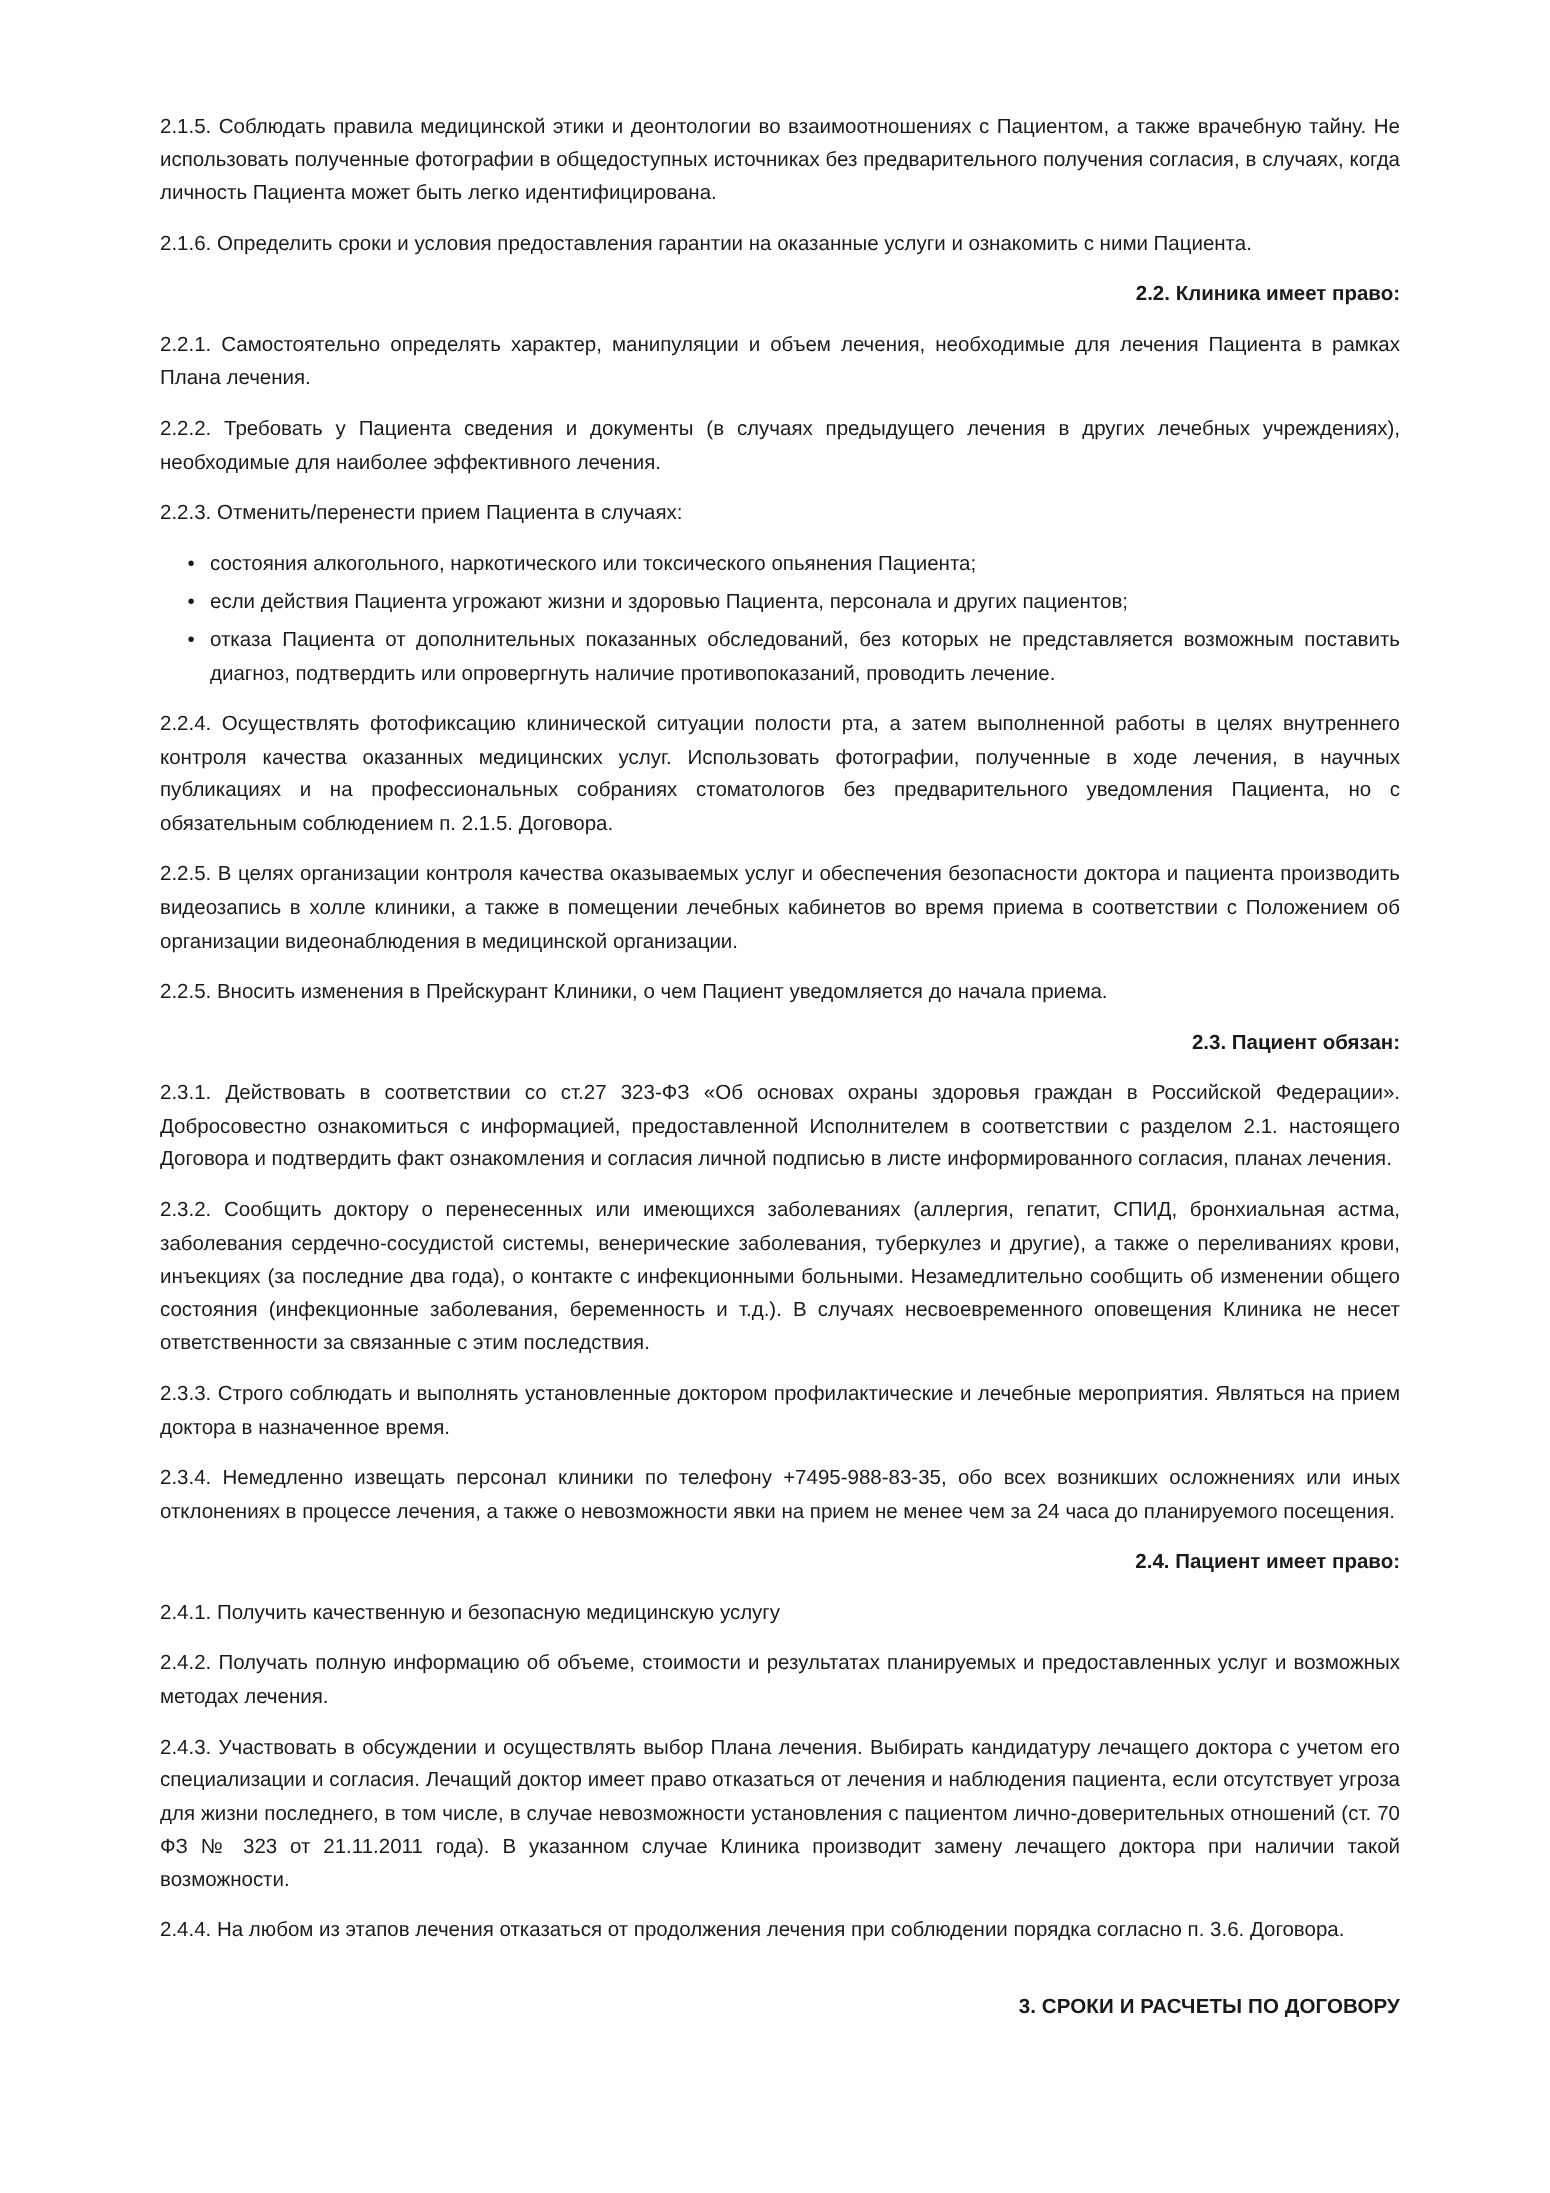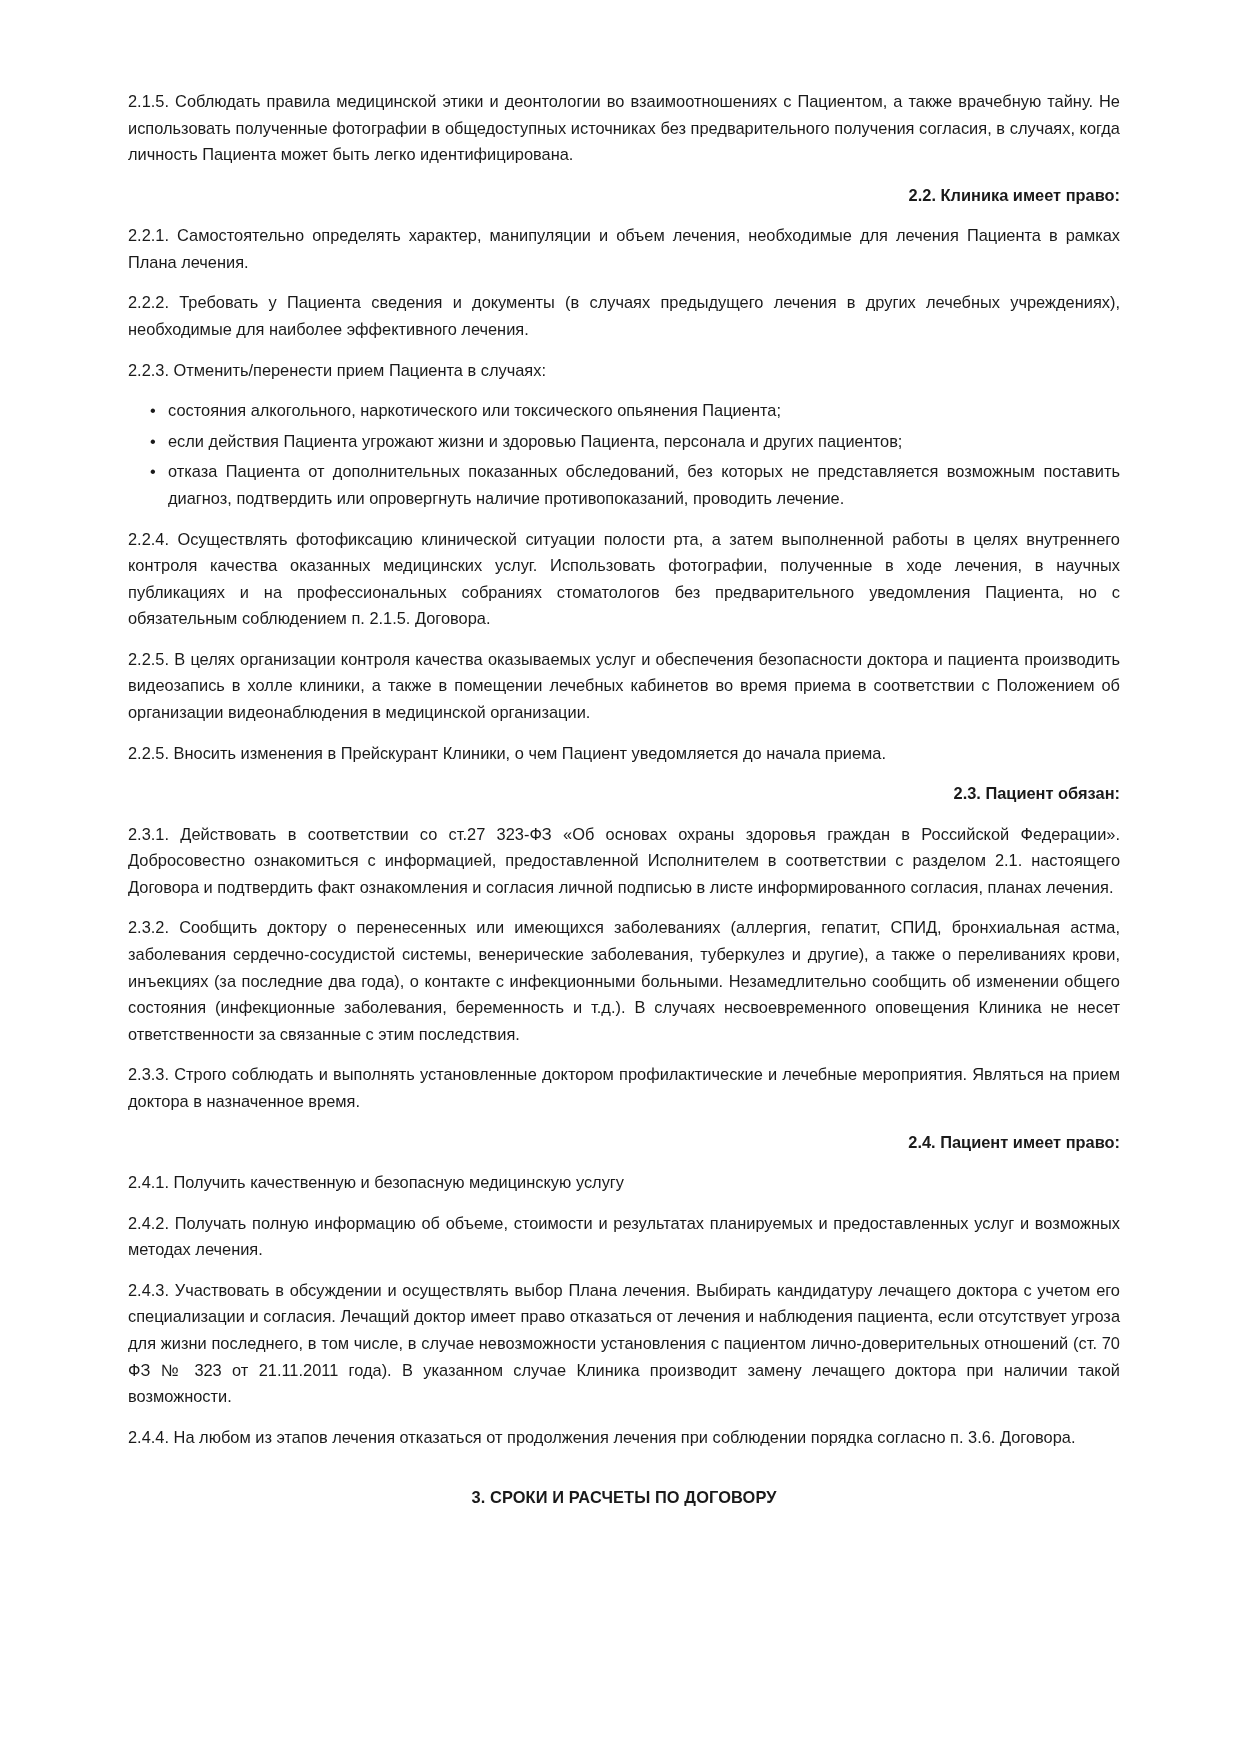--- a/index.html
+++ b/index.html
@@ -39,21 +39,21 @@
     font-size: 16.4px;
     line-height: 1.62;
     font-weight: bold;
     text-align: right;
   }
   p.section-heading {
     margin: 34px 0 16px 0;
     font-size: 16.4px;
     line-height: 1.62;
     font-weight: bold;
-    text-align: center;
+    text-align: right;
     letter-spacing: 0.1px;
   }
   ul.bullets {
     list-style: none;
     margin: 0 0 14px 0;
     padding: 0;
   }
   ul.bullets li {
     position: relative;
     margin: 0 0 4px 0;
@@ -76,20 +76,21 @@
   }
 </style>
 </head>
 <body>
 
 <div class="page">
   <div class="doc-body">
 
     <p class="para">2.1.5. Соблюдать правила медицинской этики и деонтологии во взаимоотношениях с Пациентом, а также врачебную тайну. Не использовать полученные фотографии в общедоступных источниках без предварительного получения согласия, в случаях, когда личность Пациента может быть легко идентифицирована.</p>
 
+    <p class="para">2.1.6. Определить сроки и условия предоставления гарантии на оказанные услуги и ознакомить с ними Пациента.</p>
 
     <p class="heading">2.2. Клиника имеет право:</p>
 
     <p class="para">2.2.1. Самостоятельно определять характер, манипуляции и объем лечения, необходимые для лечения Пациента в рамках Плана лечения.</p>
 
     <p class="para">2.2.2. Требовать у Пациента сведения и документы (в случаях предыдущего лечения в других лечебных учреждениях), необходимые для наиболее эффективного лечения.</p>
 
     <p class="para">2.2.3. Отменить/перенести прием Пациента в случаях:</p>
 
     <ul class="bullets">
@@ -105,20 +106,21 @@
     <p class="para">2.2.5. Вносить изменения в Прейскурант Клиники, о чем Пациент уведомляется до начала приема.</p>
 
     <p class="heading">2.3. Пациент обязан:</p>
 
     <p class="para">2.3.1. Действовать в соответствии со ст.27 323-ФЗ «Об основах охраны здоровья граждан в Российской Федерации». Добросовестно ознакомиться с информацией, предоставленной Исполнителем в соответствии с разделом 2.1. настоящего Договора и подтвердить факт ознакомления и согласия личной подписью в листе информированного согласия, планах лечения.</p>
 
     <p class="para">2.3.2. Сообщить доктору о перенесенных или имеющихся заболеваниях (аллергия, гепатит, СПИД, бронхиальная астма, заболевания сердечно-сосудистой системы, венерические заболевания, туберкулез и другие), а также о переливаниях крови, инъекциях (за последние два года), о контакте с инфекционными больными.  Незамедлительно сообщить об изменении общего состояния (инфекционные заболевания, беременность и т.д.). В случаях несвоевременного оповещения Клиника не несет ответственности за связанные с этим последствия.</p>
 
     <p class="para">2.3.3. Строго соблюдать и выполнять установленные доктором профилактические и лечебные мероприятия. Являться на прием доктора в назначенное время.</p>
 
+    <p class="para">2.3.4. Немедленно извещать персонал клиники по телефону +7495-988-83-35, обо всех возникших осложнениях или иных отклонениях в процессе лечения, а также о невозможности явки на прием не менее чем за 24 часа до планируемого посещения.</p>
 
 
     <p class="heading">2.4.  Пациент имеет право:</p>
 
     <p class="para">2.4.1. Получить качественную и безопасную медицинскую услугу</p>
 
     <p class="para">2.4.2. Получать полную информацию об объеме, стоимости и результатах планируемых и предоставленных услуг и возможных методах лечения.</p>
 
     <p class="para">2.4.3. Участвовать в обсуждении и осуществлять выбор Плана лечения. Выбирать кандидатуру лечащего доктора с учетом его специализации и согласия. Лечащий доктор имеет право отказаться от лечения и наблюдения пациента, если отсутствует угроза для жизни последнего, в том числе, в случае невозможности установления с пациентом лично-доверительных отношений (ст. 70 ФЗ № 323 от 21.11.2011 года). В указанном случае Клиника производит замену лечащего доктора при наличии такой возможности.</p>
 

